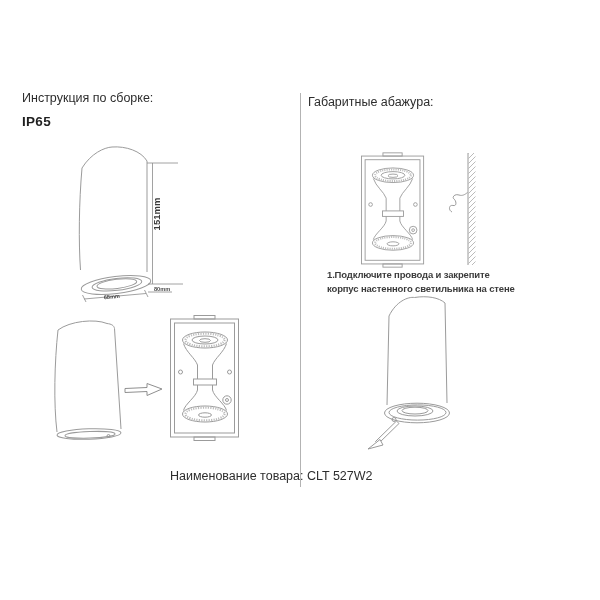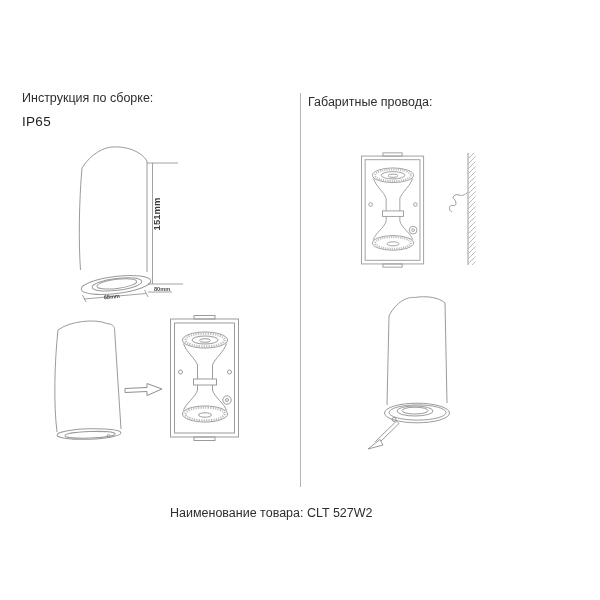--- a/index.html
+++ b/index.html
@@ -1,20 +1,20 @@
 <!DOCTYPE html>
 <html><head>
 <meta charset="utf-8">
 <style>
   html,body{margin:0;padding:0;background:#fff;}
   .canvas{position:relative;width:600px;height:600px;background:#ffffff;
           font-family:"Liberation Sans",sans-serif;overflow:hidden;padding-left:40px;}
   .txt{position:absolute;white-space:nowrap;}
   .h1{font-size:12.5px;color:#2d2d2d;}
-  .ip{font-size:13.5px;font-weight:normal;color:#1f1f1f;letter-spacing:.3px;}
+  .ip{font-size:13.5px;font-weight:bold;color:#1f1f1f;letter-spacing:.3px;}
   .step{font-size:9.5px;font-weight:bold;color:#3b3b3b;line-height:13.5px;letter-spacing:-.15px;}
   .product{font-size:12.5px;color:#2d2d2d;}
   .fig{position:absolute;}
   .divider{position:absolute;width:1px;background:#b3b3b3;}
   svg{font-family:"Liberation Sans",sans-serif;}
 </style>
 </head>
 <body>
 
 <div class="canvas">
@@ -45,21 +45,21 @@
           <circle cx="59.5" cy="57" r="2"></circle>
           <circle cx="57" cy="85" r="4.2"></circle>
           <circle cx="57" cy="85" r="1.5"></circle>
         </g>
       </symbol>
     </defs>
   </svg>
 
   <div class="txt h1" style="left:22px;top:91px">Инструкция по сборке:</div>
   <div class="txt ip" style="left:22px;top:114px">IP65</div>
-  <div class="txt h1" style="left:308px;top:95px">Габаритные провода:</div>
+  <div class="txt h1" style="left:308px;top:95px">Габаритные абажура:</div>
 
   <div class="divider" style="left:300px;top:93px;height:394px"></div>
 
   <svg class="fig" style="left:55px;top:142px" width="135" height="165" viewBox="0 0 135 165">
     <g stroke="#9b9b9b" fill="none" stroke-width="1">
       <path d="M27,26 C36,11.5 49,5.5 57,5 C71,4 86,9 92,19"></path>
       <path d="M27,26 C24,60 23.5,100 25.5,128"></path>
       <path d="M92,19 L92,130"></path>
       <g transform="rotate(-7 61 143)">
         <ellipse cx="61" cy="143" rx="35" ry="8.5"></ellipse>
@@ -112,19 +112,20 @@
       <circle cx="64" cy="126.5" r="2"></circle>
     </g>
     <g stroke="#8f8f8f" fill="#ffffff" stroke-width="0.9">
       <path d="M66.5,128 L69,130.5 L48,151 L45.5,148.5 Z"></path>
       <path d="M50,146.5 L53,152 L38,156 Z"></path>
     </g>
   </svg>
 
 
   <div class="txt step" style="left:327px;top:268px">
-    <br>
+    <span>1.Подключите провода и закрепите</span><br>
+    <span>корпус настенного светильника на стене</span>
   </div>
 
 
-  <div class="txt product" style="left:170px;top:506px">Наименование товара: CLT 527W2</div>
+  <div class="txt product" style="left:170px;top:469px">Наименование товара: CLT 527W2</div>
 
 </div>
 
 </body></html>

